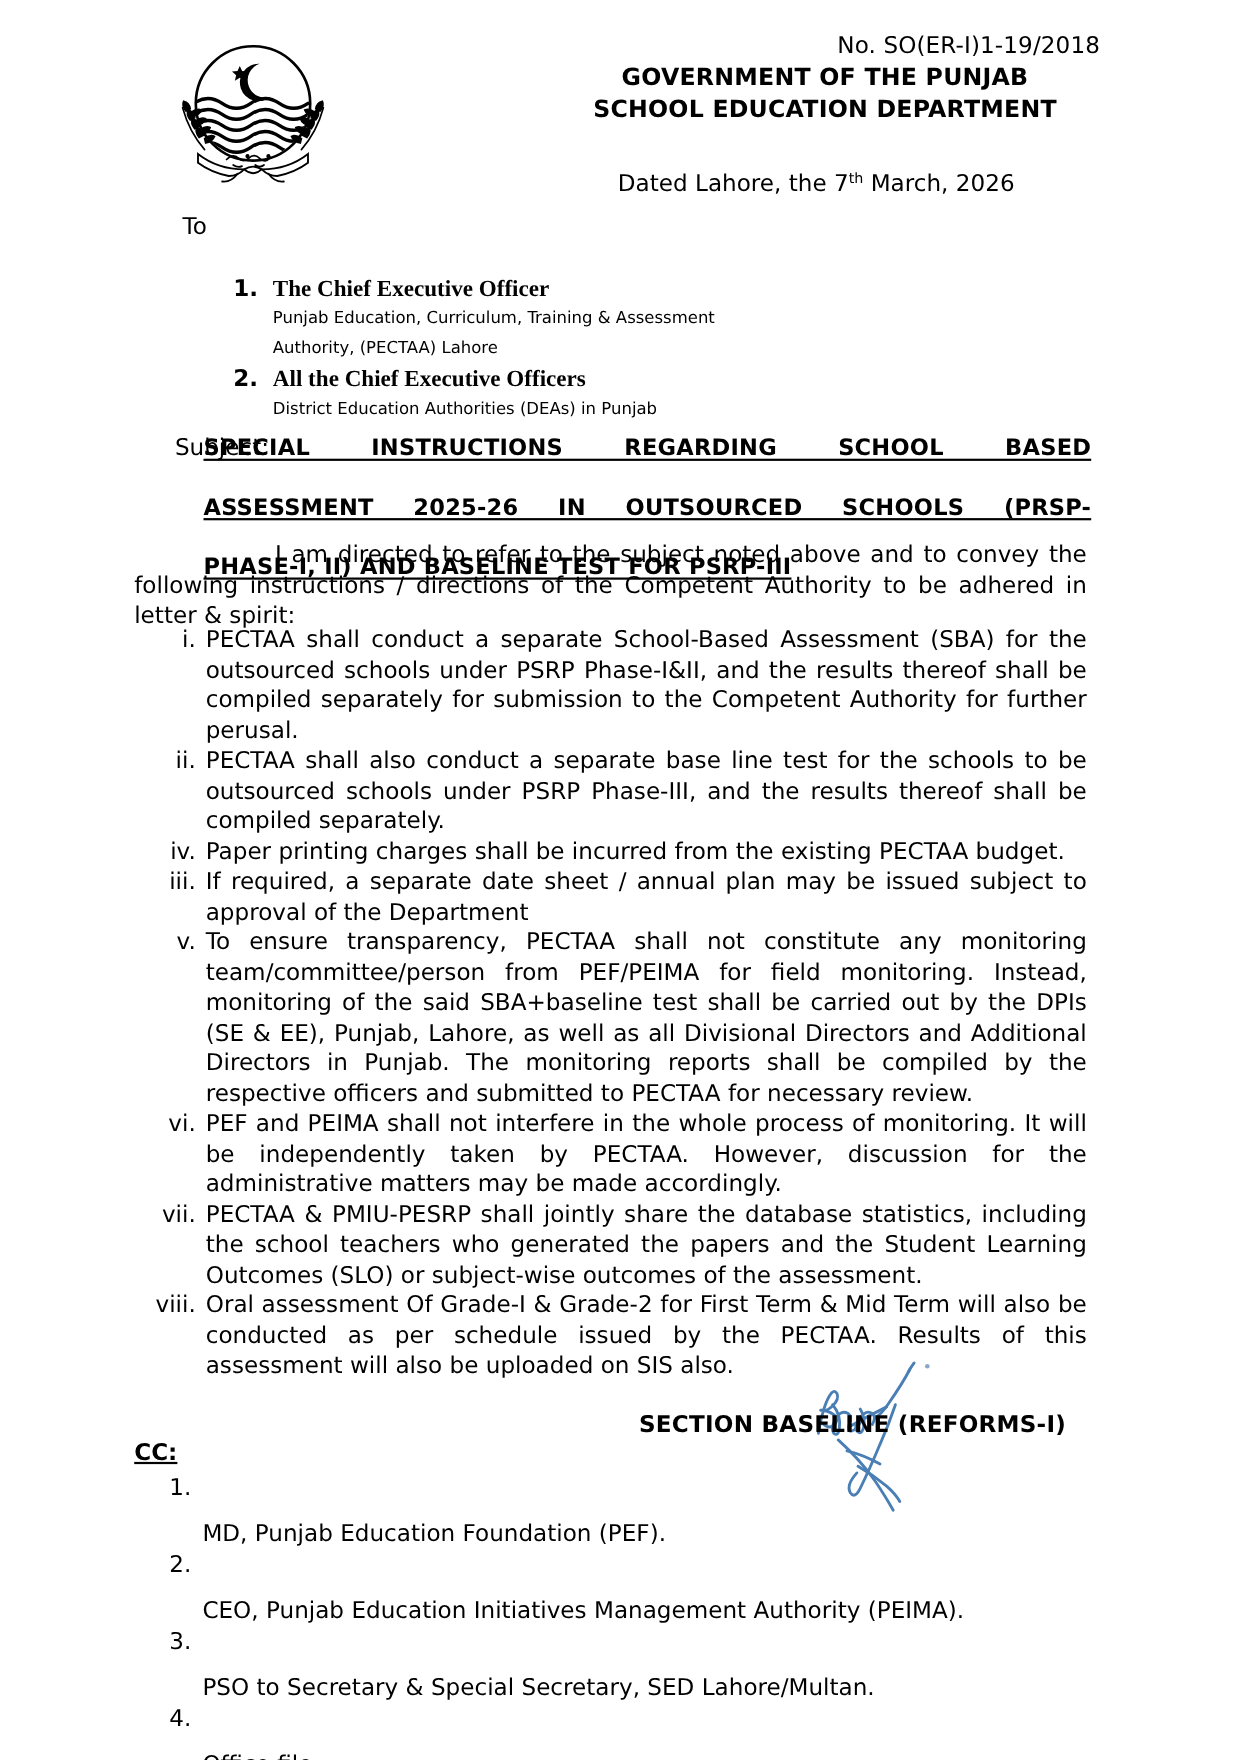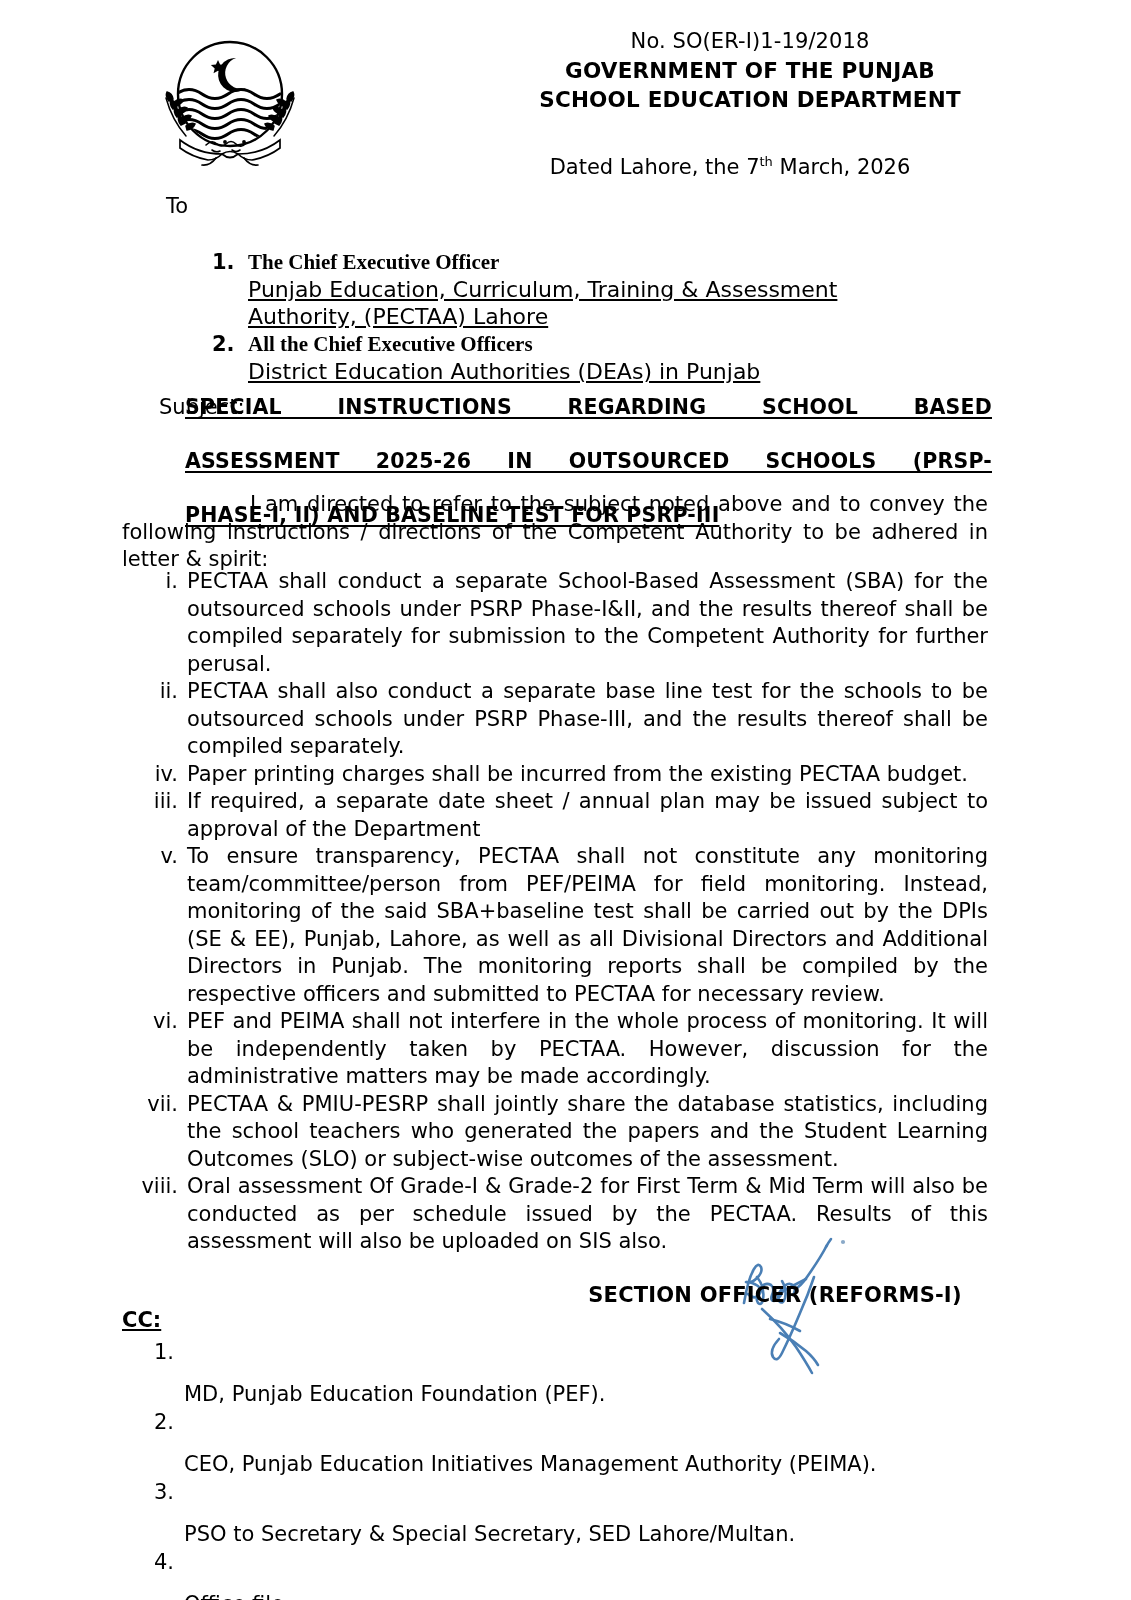--- a/index.html
+++ b/index.html
@@ -38,30 +38,31 @@
     position: absolute;
     left: 500px;
     top: 8px;
     width: 500px;
     text-align: center;
   }
   .doc-number {
     font-size: 21px;
     line-height: 30px;
     letter-spacing: 0.1px;
+    text-align: right;
   }
   .gov-line {
     font-size: 21.5px;
     font-weight: bold;
     line-height: 29px;
     letter-spacing: 0.2px;
   }
   .date-line {
     position: absolute;
-    left: 480px;
+    left: 492px;
     top: 134px;
     width: 500px;
     text-align: center;
     font-size: 21px;
     line-height: 30px;
   }
   .date-line sup {
     font-size: 13px;
     vertical-align: super;
     line-height: 0;
@@ -97,23 +98,22 @@
   .addressee .body {
     flex: 1;
   }
   .addressee .title {
     font-size: 21px;
     font-weight: bold;
     line-height: 28px;
     font-family: Liberation Serif, serif;
   }
   .addressee .sub {
-    font-size: 22px;
+    font-size: 15px;
     line-height: 27px;
-    text-decoration: underline;
   }
 
   
   .subject-row {
     position: absolute;
     left: 122px;
     top: 394px;
     width: 870px;
   }
   .subject-label {
@@ -394,21 +394,21 @@
         <path d="M72 112 q18 -10 34 -18"></path>
         <path d="M62 124 q20 18 34 38 q10 15 16 26"></path>
         <path d="M114 92 q-6 18 -14 36 q-10 24 -18 40 q-5 10 -9 4 q-4 -7 6 -18"></path>
         <path d="M80 148 q14 8 26 18 q8 7 12 14"></path>
         <path d="M70 134 q16 4 30 12"></path>
       </g>
       <circle cx="143" cy="57" r="2.1" fill="#8aa9c8"></circle>
     </svg>
   </div>
 
-  <div class="sig-title">SECTION OFFICER (REFORMS-I)</div>
+  <div class="sig-title">SECTION BASELINE (REFORMS-I)</div>
 
   <div class="cc-label">CC:</div>
   <div class="cc-list">
     <div class="cc-item">
       <div class="num">1.</div>
       <div class="txt">MD, Punjab Education Foundation (PEF).</div>
     </div>
     <div class="cc-item">
       <div class="num">2.</div>
       <div class="txt">CEO, Punjab Education Initiatives Management Authority (PEIMA).</div>

